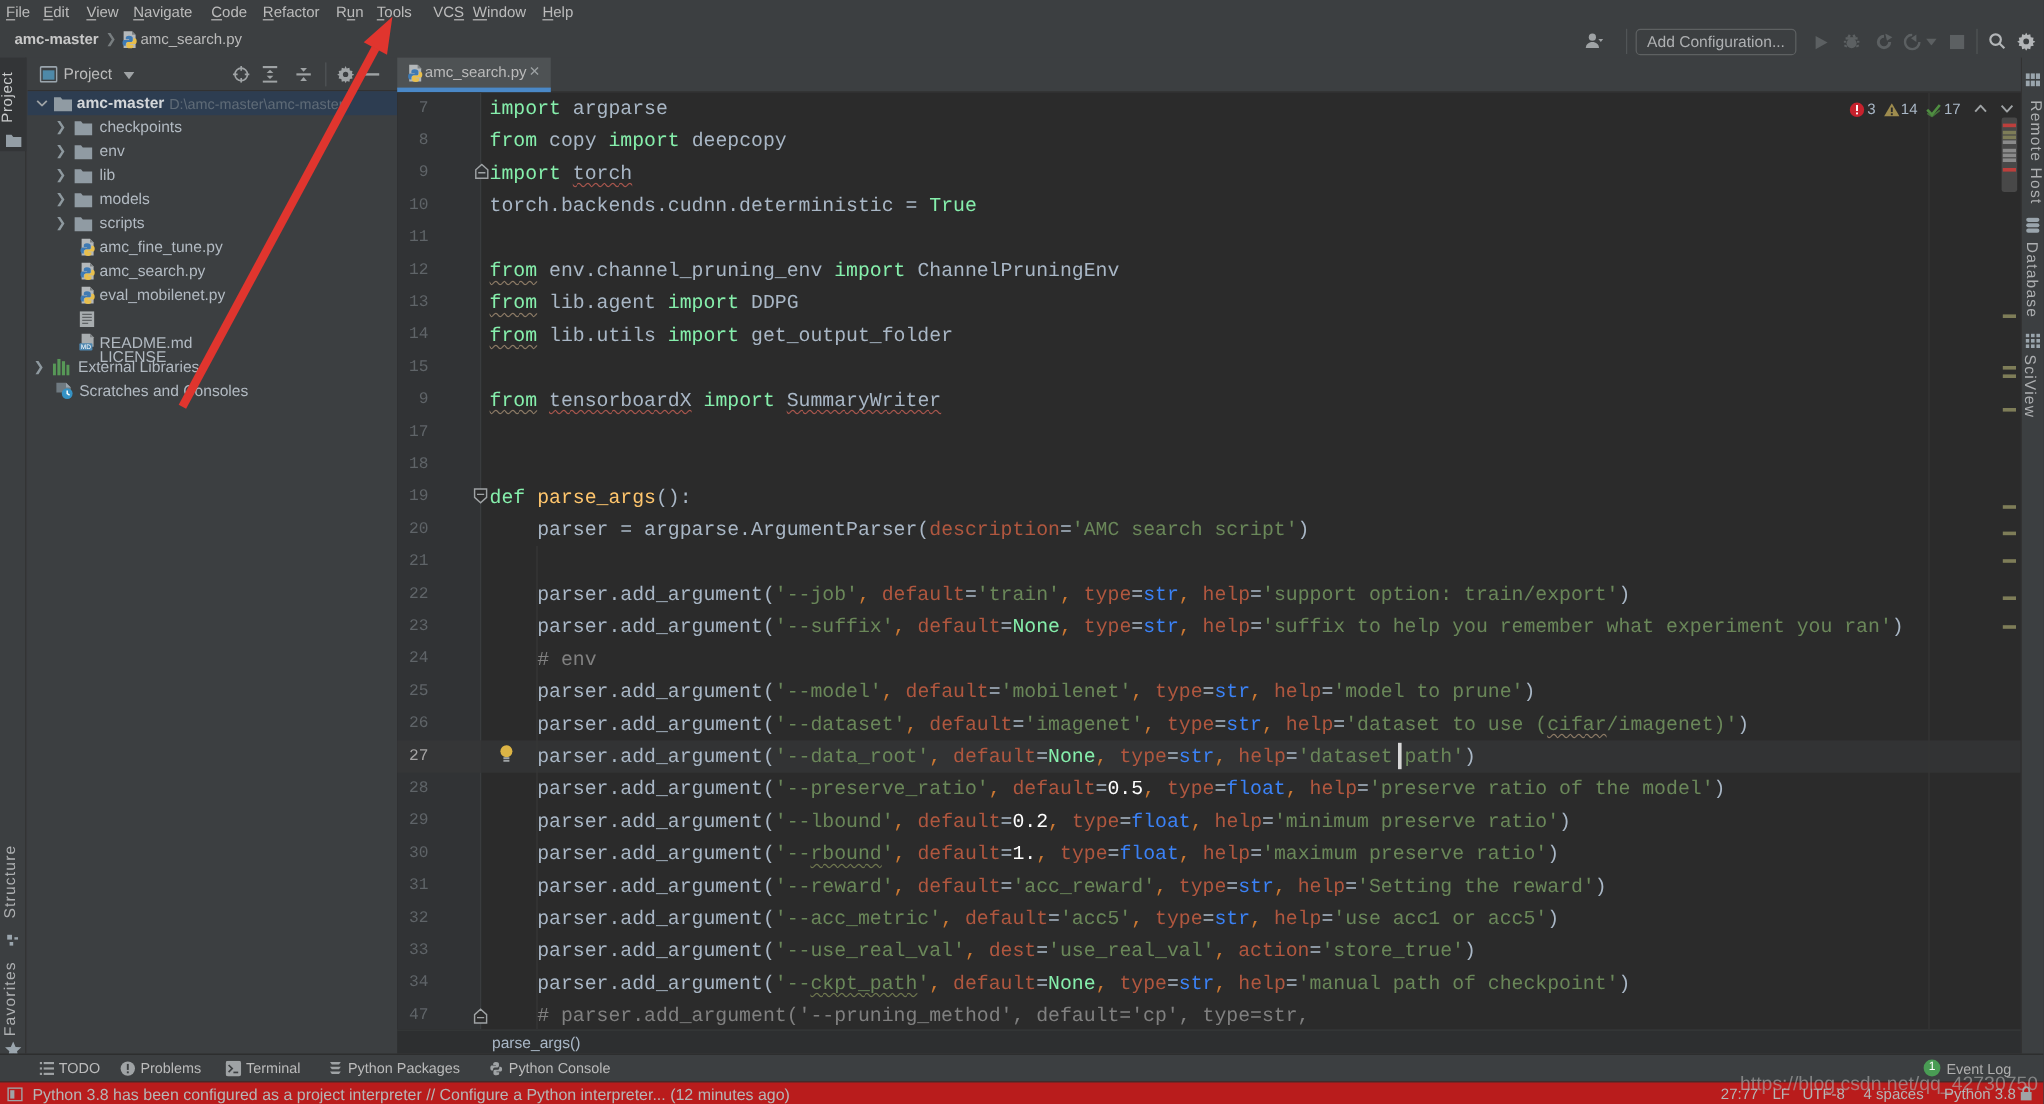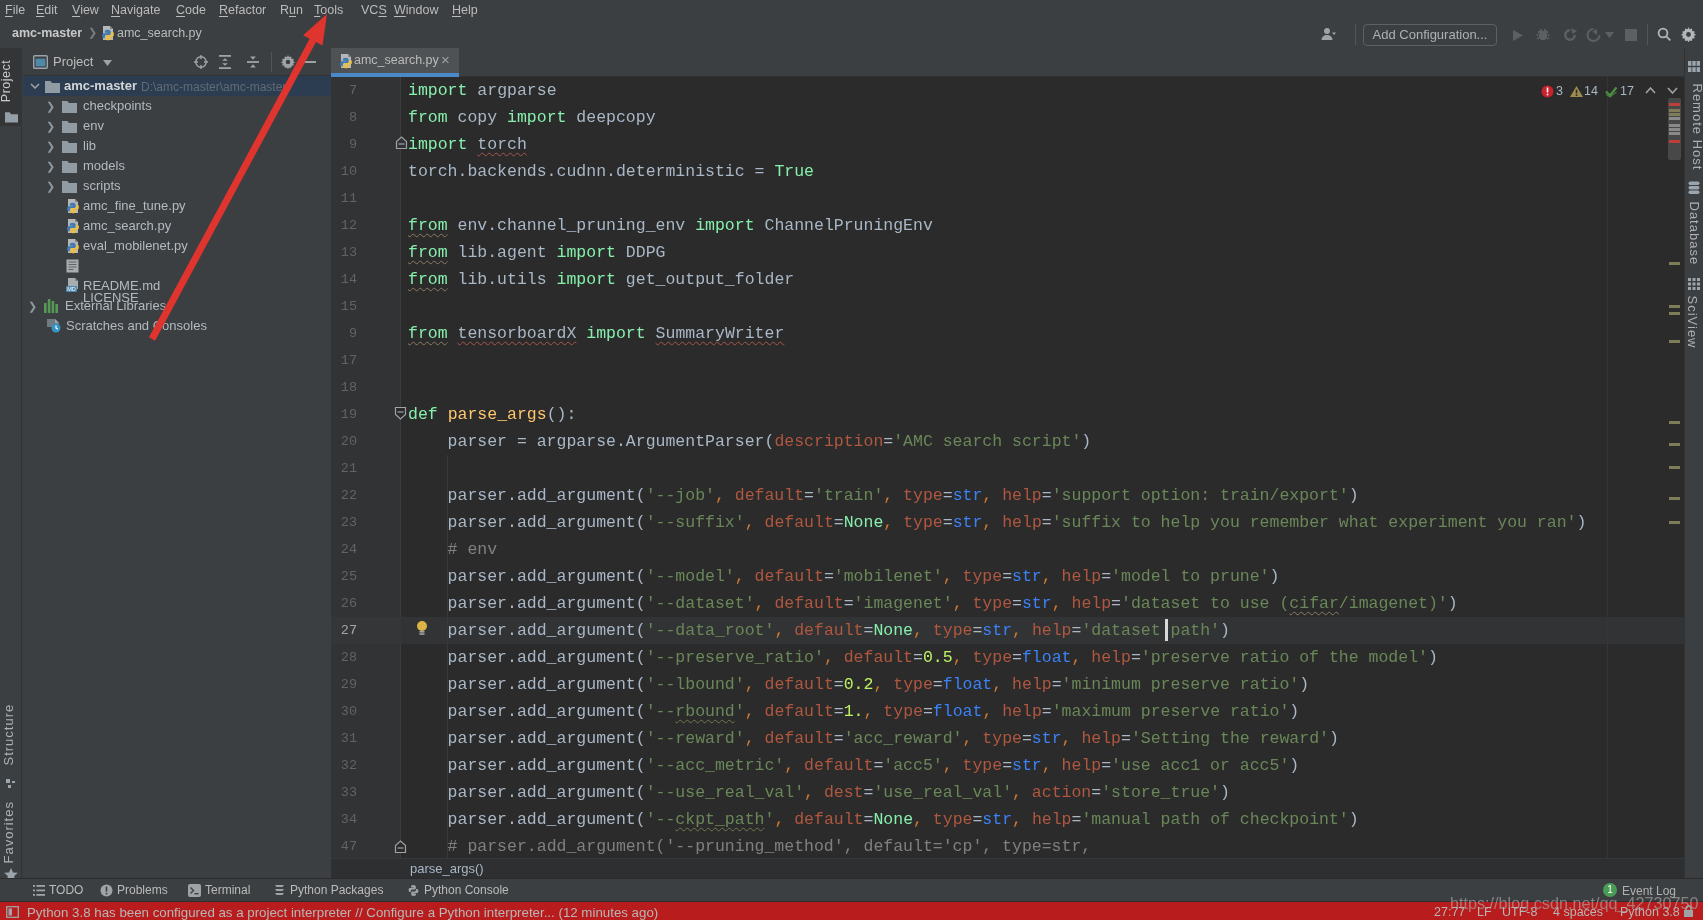--- a/index.html
+++ b/index.html
@@ -36,21 +36,21 @@
   .gutter { position:absolute; left:0; top:0; width:70px; height:781px; background:#313335; border-right:1px solid #3a3c3e; }
   .lnums { position:absolute; left:0; top:0; width:26px; text-align:right;
     font-family:"Liberation Mono", monospace; font-size:13.5px; line-height:27px; color:#5f6468; }
   .lnums div { height:27px; }
   .curline { position:absolute; left:0; top:540px; width:1353px; height:27px; background:#323334; }
   .code { position:absolute; left:77px; top:0; font-family:"Liberation Mono", monospace;
     font-size:16.5px; line-height:27px; color:#a9b7c6; white-space:pre; }
   .code div { height:27px; }
   .k { color:#86efac; }
   .s { color:#6a8759; }
-  .n { color:#bef264; }
+  .n { color:#ffffff; }
   .na { color:#b0573f; }
   .bi { color:#3b82f6; }
   .c { color:#808080; }
   .fn { color:#ffc66d; }
   .cm { color:#cc7832; }
   .wvt { text-decoration:underline wavy 1px #8c7a65; text-underline-offset:3px; }
   .wvr { text-decoration:underline wavy 1px #a8554c; text-underline-offset:3px; }
   .wvg { text-decoration:underline wavy 1px #70784f; text-underline-offset:3px; }
   .marginline { position:absolute; left:1276px; top:0; width:1px; height:781px; background:#353535; }
   

